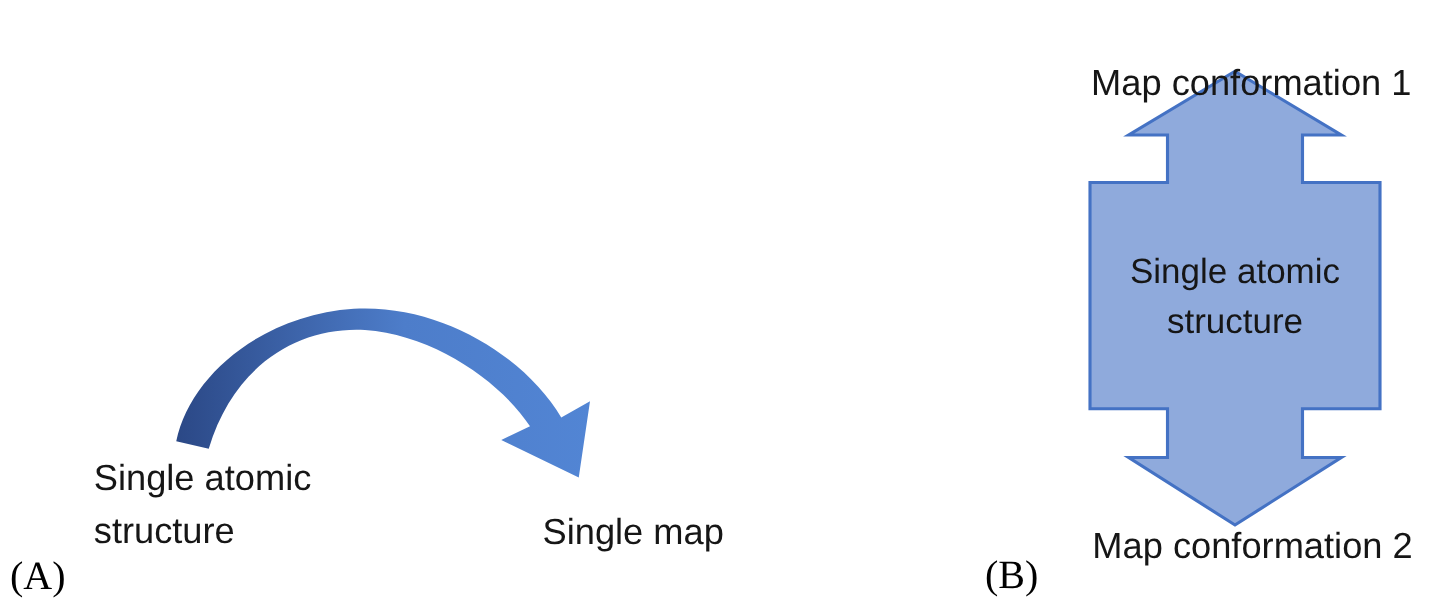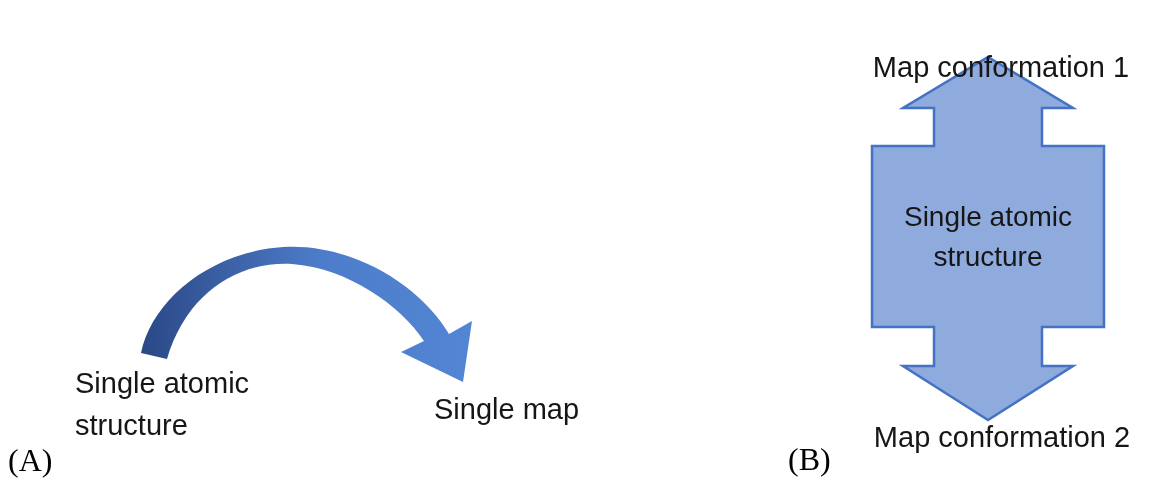--- a/index.html
+++ b/index.html
@@ -98,21 +98,21 @@
              L 934 108
              L 903 108
              Z" fill="#8faadc" stroke="#4472c4"></path>
   </svg>
 
   <div class="label-text" style="left:75px; top:362px;">
     <div>Single atomic</div>
     <div>structure</div>
   </div>
 
-  <div class="label-text" style="left:434px; top:388px;">Single map</div>
+  <div class="label-text" style="left:434px; top:405px;">Single map</div>
 
   <div class="panel-label" style="left:8px; top:442px;">(A)</div>
 
   <div class="label-text centered" style="left:1001px; top:2px;margin-top:44px;">Map conformation 1</div>
 
   <div class="center-text">
     <div>Single atomic</div>
     <div>structure</div>
   </div>
 

